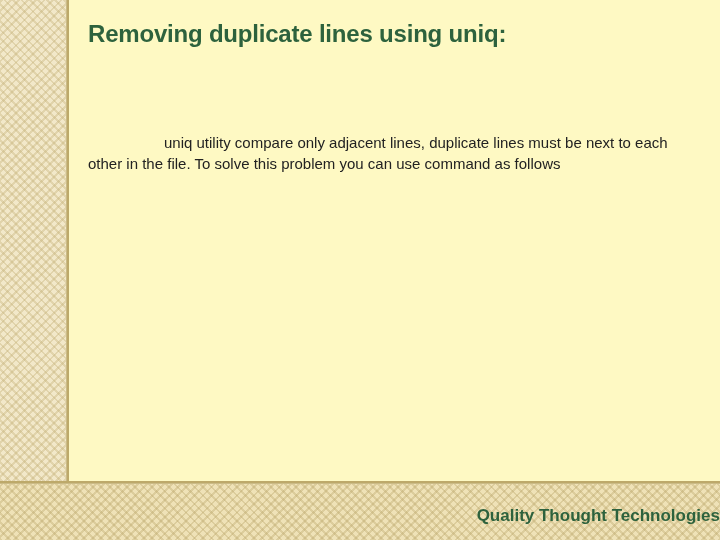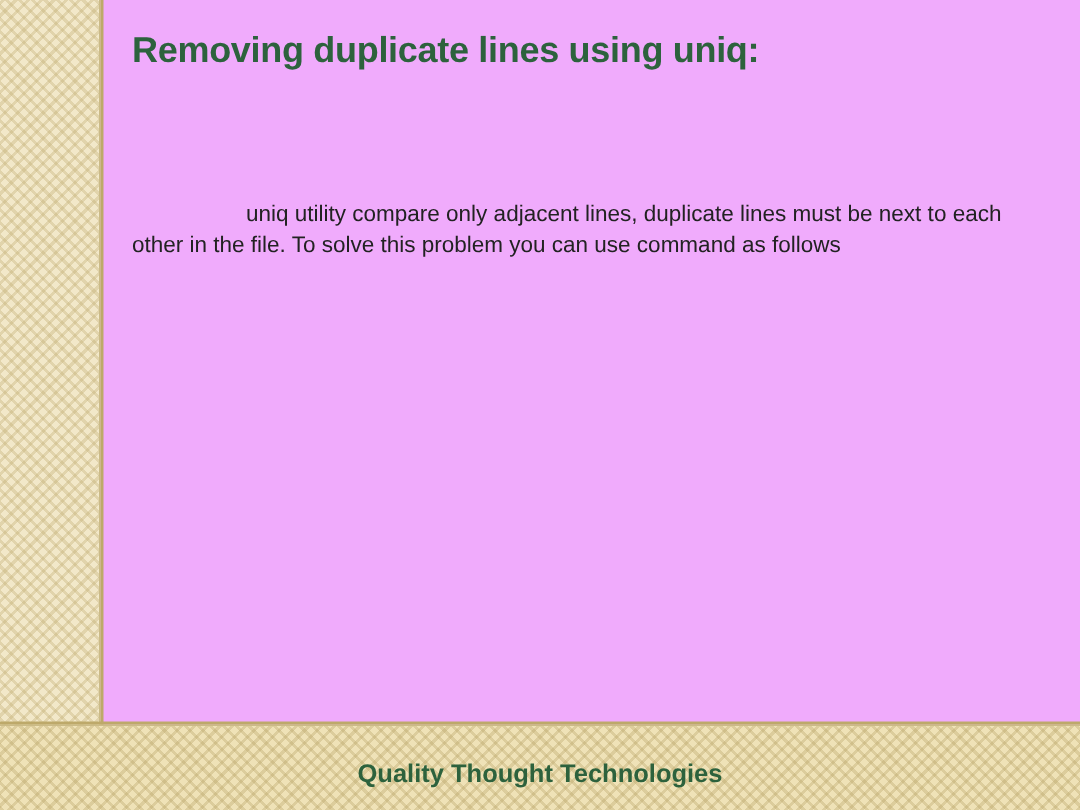--- a/index.html
+++ b/index.html
@@ -7,21 +7,21 @@
     padding: 0;
     width: 720px;
     height: 540px;
     font-family: Verdana, Geneva, sans-serif;
     background: #ffffff;
   }
   .stage {
     position: relative;
     width: 720px;
     height: 540px;
-    background: #f0abfc;
+    background: #fef9c3;
     overflow: hidden;
   }
   .left-strip {
     position: absolute;
     left: 0;
     top: 0;
     width: 66px;
     height: 540px;
     background-color: #f2e8c9;
     background-image:
@@ -100,21 +100,21 @@
     width: 76px;
   }
   .cmd {
     font-weight: bold;
   }
   .footer {
     position: absolute;
     bottom: 14px;
     left: 0;
     width: 720px;
-    text-align: center;
+    text-align: right;
     font-size: 17px;
     font-weight: bold;
     color: #2d623d;
   }
 </style>
 </head>
 <body>
 
 <div class="stage">
 

